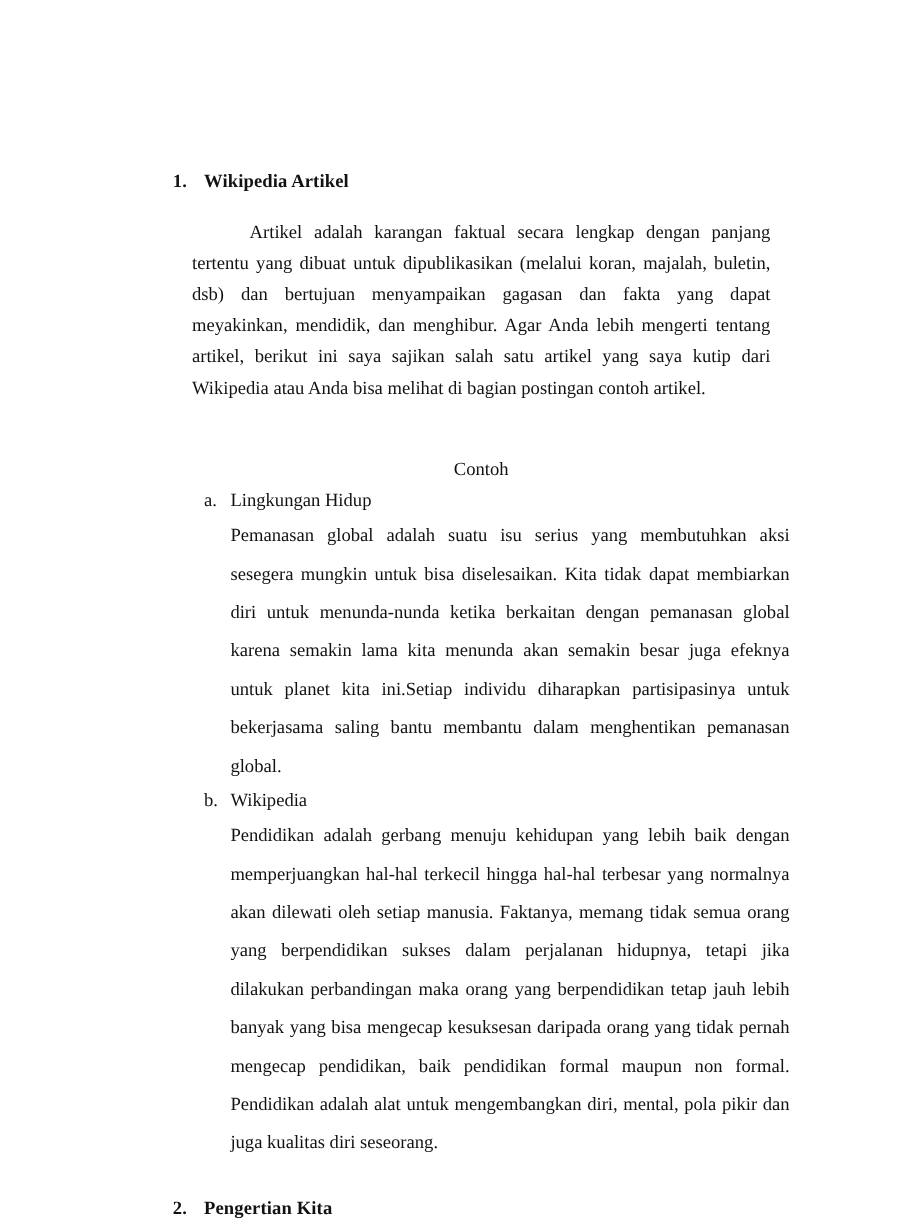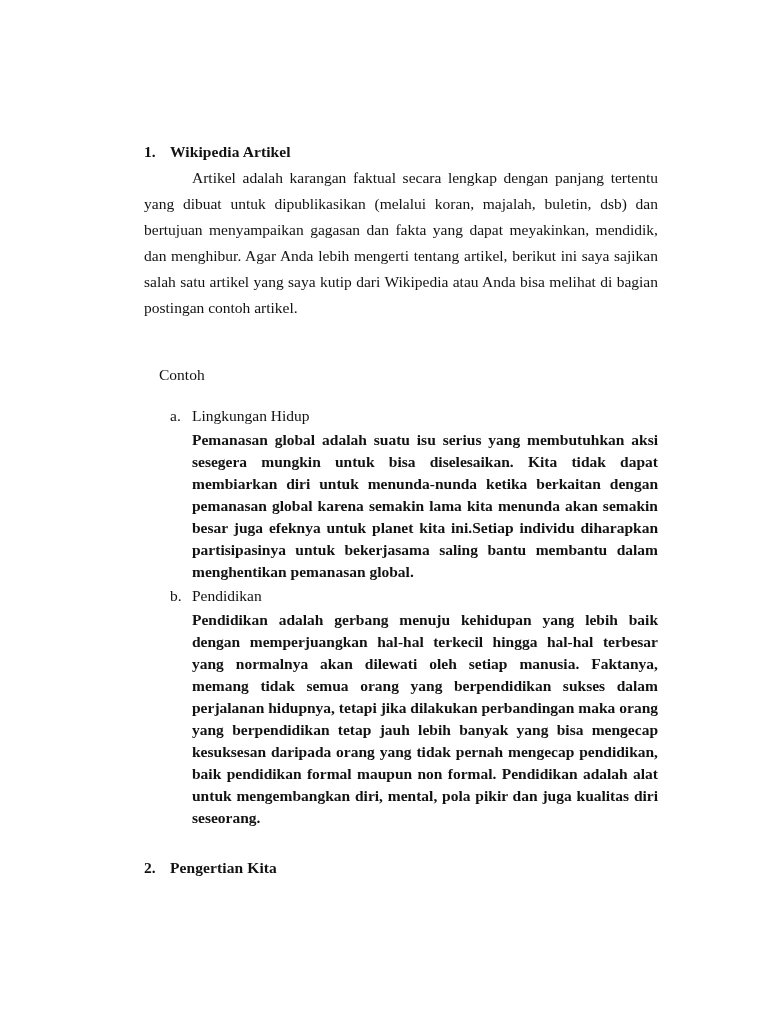--- a/index.html
+++ b/index.html
@@ -45,31 +45,31 @@
     flex: 1 1 auto;
   }
 
   
   .body-par {
     font-size: 15.5px;
     line-height: 26px;
     text-align: justify;
     text-justify: inter-word;
     text-indent: 48px;
-    margin: 0;
+    margin: 16px;
     hyphens: none;
   }
 
   
   .plain-line {
     font-size: 15.5px;
     line-height: 26px;
-    margin: 15px;
+    margin: 0;
     text-indent: 0;
-    text-align: left;
+    text-align: center;
   }
 
   
   .sub-list {
     margin: 0;
     padding: 0;
     list-style: none;
   }
   .sub-item {
     margin: 0;
@@ -84,28 +84,27 @@
   }
   .sub-label .marker {
     width: 22px;
     flex: 0 0 22px;
   }
   .sub-label .text {
     flex: 1 1 auto;
   }
   .sub-par {
     font-size: 15.5px;
-    line-height: 22px;
+    line-height: 32px;
     text-align: justify;
     text-justify: inter-word;
     margin: 0;
     margin-left: 48px;       
     text-indent: 0;
     hyphens: none;
-    font-weight: bold;
   }
 
   .gap-line {
     height: 26px;
   }
 </style>
 </head>
 <body>
 
 <div class="page">
@@ -127,21 +126,21 @@
         <div class="sub-label">
           <span class="marker">a.</span>
           <span class="text">Lingkungan Hidup</span>
         </div>
         <p class="sub-par">Pemanasan global adalah suatu isu serius yang membutuhkan aksi sesegera mungkin untuk bisa diselesaikan. Kita tidak dapat membiarkan diri untuk menunda-nunda ketika berkaitan dengan pemanasan global karena semakin lama kita menunda akan semakin besar juga efeknya untuk planet kita ini.Setiap individu diharapkan partisipasinya untuk bekerjasama saling bantu membantu dalam menghentikan pemanasan global.</p>
       </li>
 
       <li class="sub-item">
         <div class="sub-label">
           <span class="marker">b.</span>
-          <span class="text">Pendidikan</span>
+          <span class="text">Wikipedia</span>
         </div>
         <p class="sub-par">Pendidikan adalah gerbang menuju kehidupan yang lebih baik dengan memperjuangkan hal-hal terkecil hingga hal-hal terbesar yang normalnya akan dilewati oleh setiap manusia. Faktanya, memang tidak semua orang yang berpendidikan sukses dalam perjalanan hidupnya, tetapi jika dilakukan perbandingan maka orang yang berpendidikan tetap jauh lebih banyak yang bisa mengecap kesuksesan daripada orang yang tidak pernah mengecap pendidikan, baik pendidikan formal maupun non formal. Pendidikan adalah alat untuk mengembangkan diri, mental, pola pikir dan juga kualitas diri seseorang.</p>
       </li>
     </ul>
 
     <div class="gap-line"></div>
 
     <div class="section-heading">
       <span class="num">2.</span>
       <span class="title">Pengertian Kita</span>

